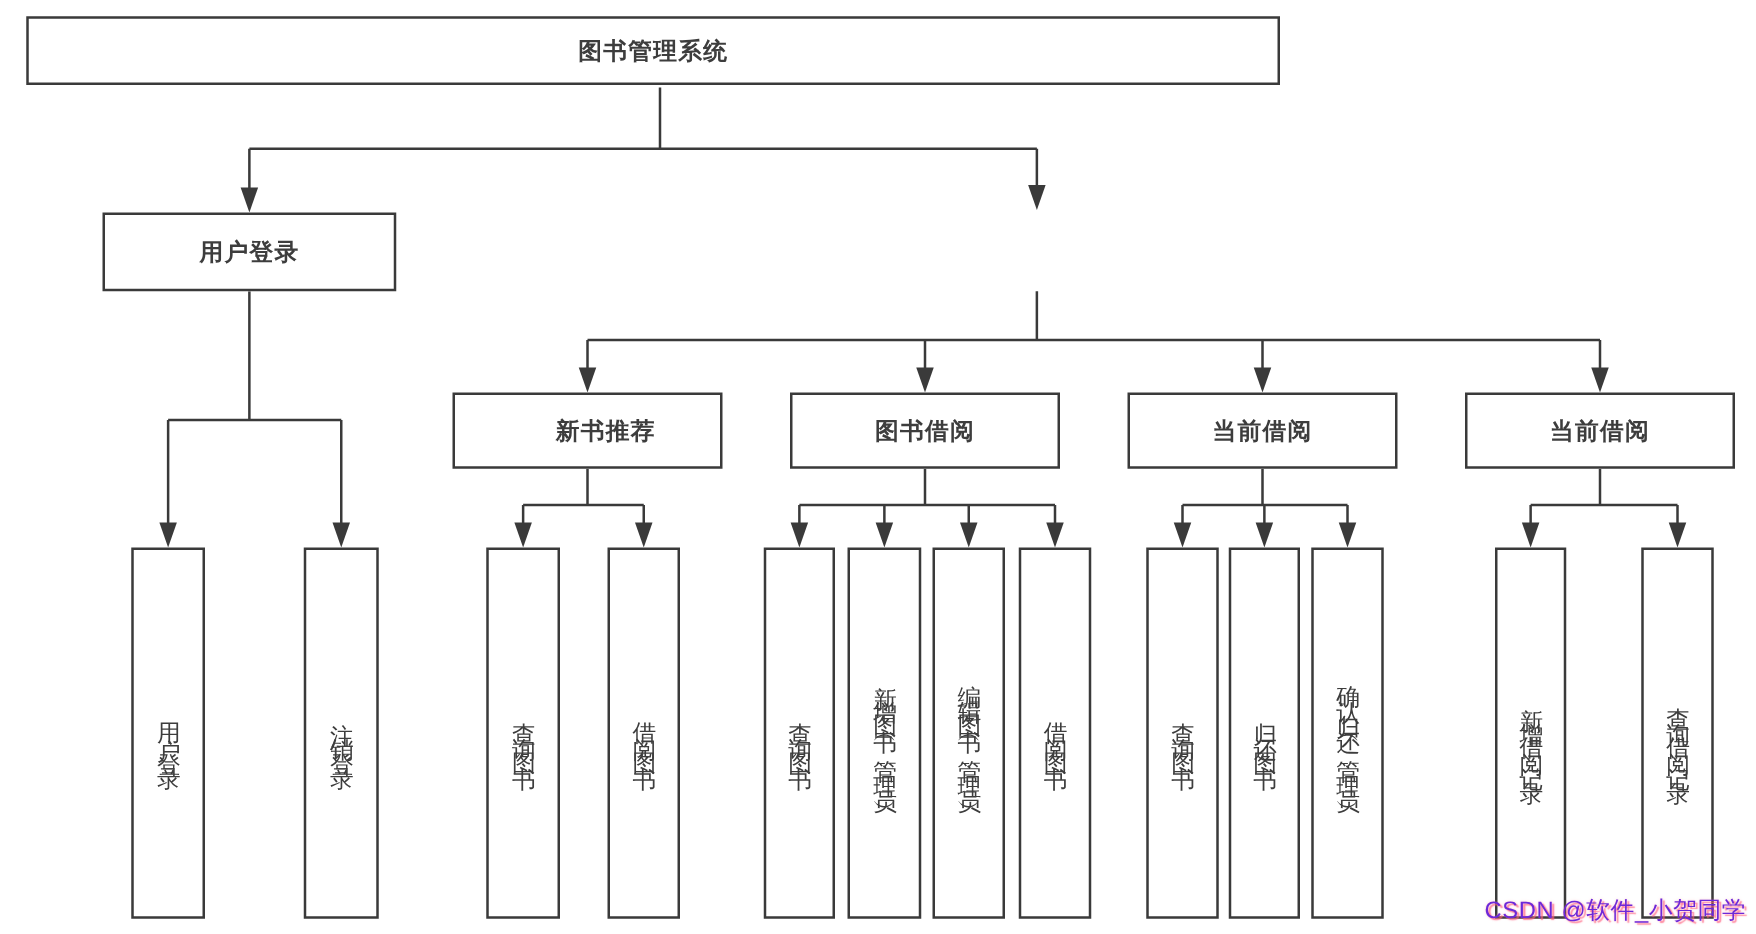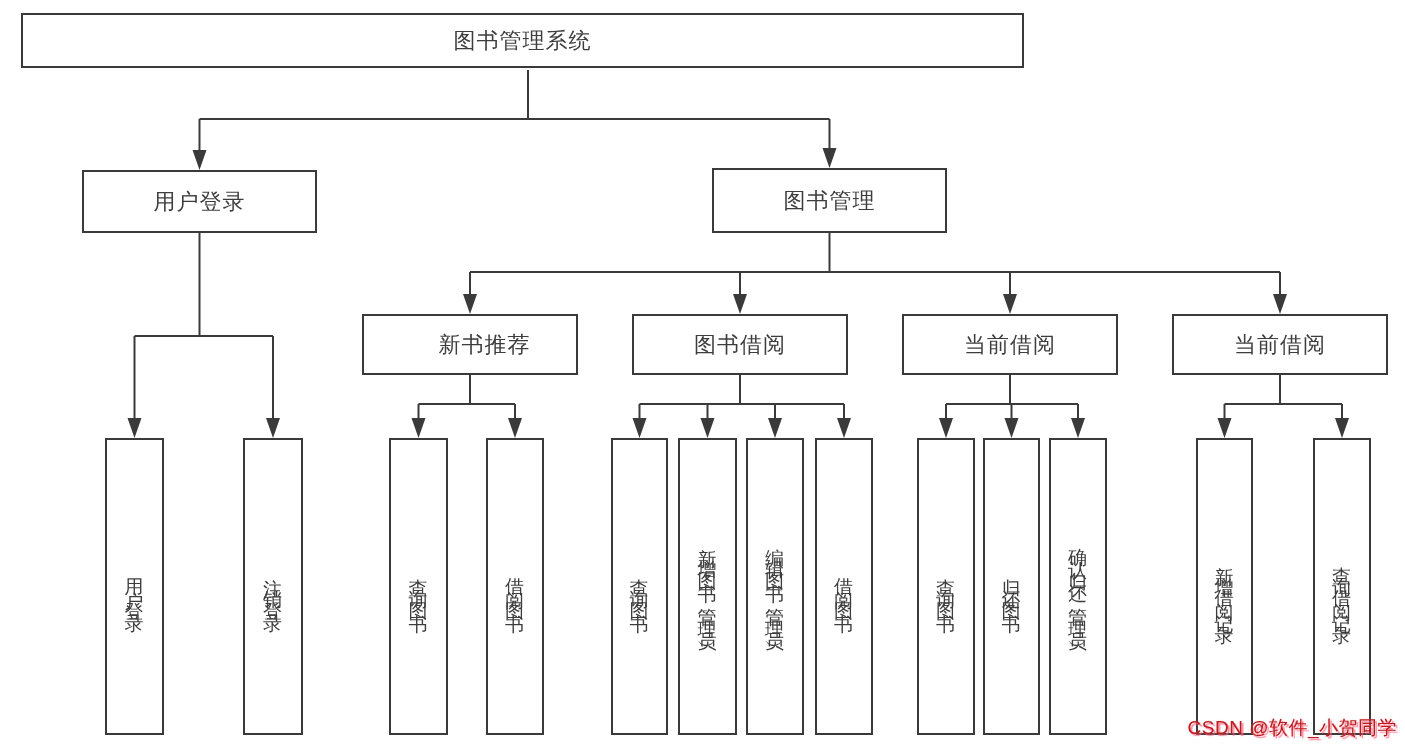--- a/index.html
+++ b/index.html
@@ -13,34 +13,34 @@
   }
   #wires{position:absolute;left:0;top:0;width:1405px;height:747px;}
   .node{
     position:absolute;
     box-sizing:border-box;
     border:2px solid #3a3a3a;
     background:#ffffff;
     display:flex;align-items:center;justify-content:center;
     text-align:center;
   }
-  .hnode{font-size:22px;letter-spacing:1px;}
+  .hnode{font-size:19px;letter-spacing:1px;font-weight:bold;}
   .leaf span{
     writing-mode:vertical-rl;
     text-orientation:mixed;
     font-size:19px;
     letter-spacing:12px;
     line-height:1;
     white-space:nowrap;
   }
   .watermark{
     position:absolute;
     right:8px;top:715px;
     font-size:19px;
-    color:#b91c1c;
+    color:#6d28d9;
     text-shadow:2px 2px 1px rgba(255,95,126,0.75), 0 0 2px rgba(255,140,160,0.5);
     white-space:nowrap;
     letter-spacing:0.5px;
   }
 </style>
 </head>
 <body>
 
 <div id="stage">
 
@@ -90,21 +90,20 @@
     <g>
       <path d="M1280,375 V404 M1224.5,404 H1342 M1224.5,404 V422 M1342,404 V422"></path>
       <polygon fill="#3a3a3a" stroke="none" points="1217.5,418 1231.5,418 1224.5,438"></polygon>
       <polygon fill="#3a3a3a" stroke="none" points="1335,418 1349,418 1342,438"></polygon>
     </g>
   </svg>
 
   <div class="node hnode" style="left:21px;top:13px;width:1003px;height:55px;">图书管理系统</div>
 
   <div class="node hnode" style="left:82px;top:170px;width:235px;height:63px;">用户登录</div>
-  <div class="node hnode" style="left:712px;top:168px;width:235px;height:65px;">图书管理</div>
 
   <div class="node hnode" style="left:362px;top:314px;width:216px;height:61px;padding-left:29px;">新书推荐</div>
   <div class="node hnode" style="left:902px;top:314px;width:216px;height:61px;">当前借阅</div>
   <div class="node hnode" style="left:632px;top:314px;width:216px;height:61px;">图书借阅</div>
   <div class="node hnode" style="left:1172px;top:314px;width:216px;height:61px;">当前借阅</div>
 
   <div class="node leaf" style="left:105px;top:438px;width:59px;height:297px;">
     <span>用户登录</span>
     </div>
   <div class="node leaf" style="left:243px;top:438px;width:60px;height:297px;">

